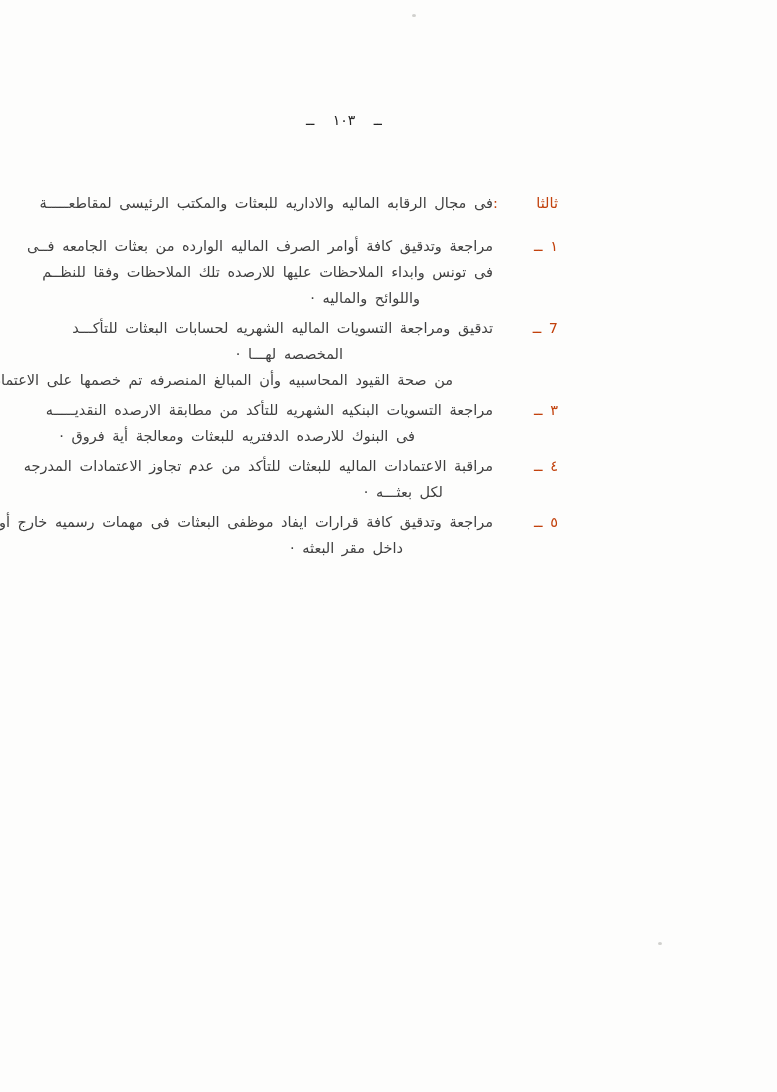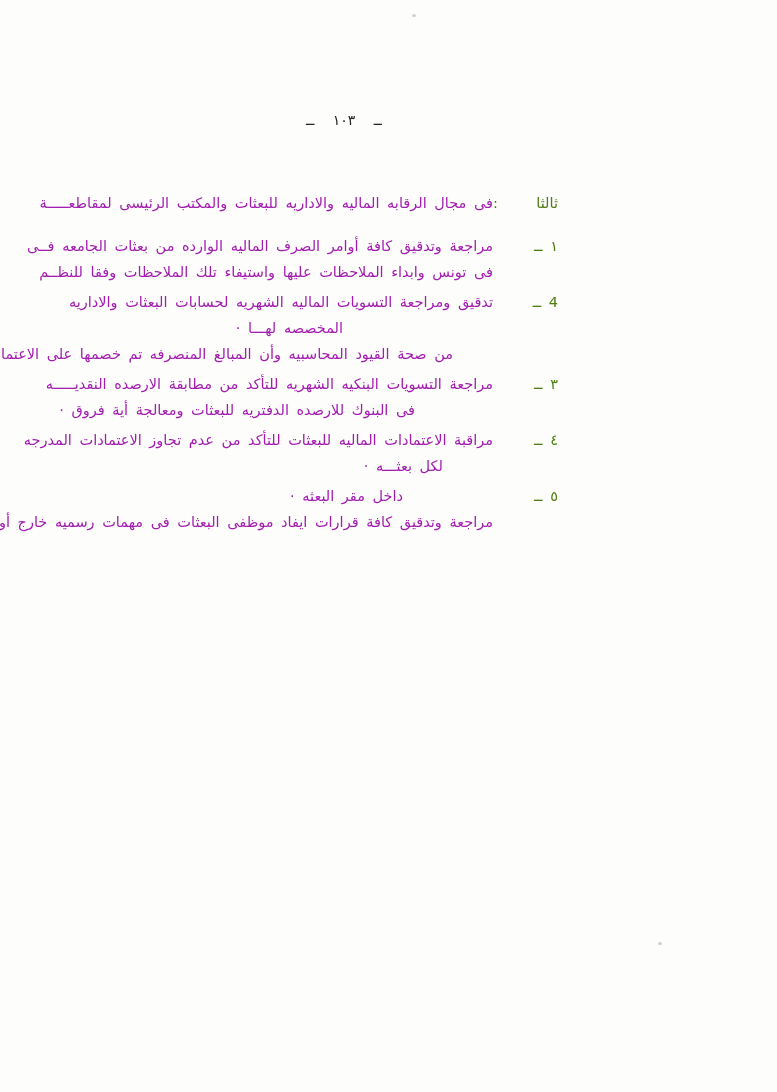--- a/index.html
+++ b/index.html
@@ -34,32 +34,32 @@
     word-spacing: 3px;
   }
   .row { display: flex; align-items: flex-start; }
   .row.heading { margin-bottom: 16px; }
   .row.item { margin-bottom: 4px; }
   .marker {
     width: 65px; flex: 0 0 65px;
     line-height: 27px;
     white-space: nowrap;
     text-align: right;
-    color: #4d7c0f;
+    color: #c2410c;
   }
   .heading .marker {
     text-align: justify;
     text-align-last: justify;
   }
   .text { flex: 1 1 auto; min-width: 0; }
   .line {
     line-height: 26px;
     white-space: nowrap;
     text-align: right;
-    color: #a21caf;
+    color: #404040;
   }
   .heading .line { line-height: 27px; }
   .line.stretch {
     text-align: justify;
     text-align-last: justify;
   }
   .line.cont { text-align: right; }
   .ind-40  { padding-right: 40px; }
   .ind-50  { padding-right: 50px; }
   .ind-73  { padding-right: 73px; }
@@ -92,28 +92,29 @@
       <div class="marker">ثالثا :</div>
       <div class="text">
         <div class="line stretch">فى مجال الرقابه الماليه والاداريه للبعثات والمكتب الرئيسى لمقاطعـــــة</div>
       </div>
     </div>
 
     <div class="row item">
       <div class="marker">١ ــ</div>
       <div class="text">
         <div class="line stretch">مراجعة وتدقيق كافة أوامر الصرف الماليه الوارده من بعثات الجامعه فــى</div>
-        <div class="line stretch">فى تونس وابداء الملاحظات عليها واستيفاء تلك الملاحظات وفقا للنظــم</div>
+        <div class="line stretch">فى تونس وابداء الملاحظات عليها للارصده تلك الملاحظات وفقا للنظــم</div>
+        <div class="line cont ind-73">واللوائح والماليه ·</div>
       </div>
     </div>
 
     <div class="row item">
-      <div class="marker">4 ــ</div>
+      <div class="marker">7 ــ</div>
       <div class="text">
-        <div class="line stretch">تدقيق ومراجعة التسويات الماليه الشهريه لحسابات البعثات والاداريه</div>
+        <div class="line stretch">تدقيق ومراجعة التسويات الماليه الشهريه لحسابات البعثات للتأكـــد</div>
         <div class="line cont ind-150">المخصصه لهـــا ·</div>
         <div class="line cont ind-40">من صحة القيود المحاسبيه وأن المبالغ المنصرفه تم خصمها على الاعتمادات</div>
       </div>
     </div>
 
     <div class="row item">
       <div class="marker">٣ ــ</div>
       <div class="text">
         <div class="line stretch">مراجعة التسويات البنكيه الشهريه للتأكد من مطابقة الارصده النقديـــــه</div>
         <div class="line cont ind-78">فى البنوك للارصده الدفتريه للبعثات ومعالجة أية فروق ·</div>
@@ -124,22 +125,22 @@
       <div class="marker">٤ ــ</div>
       <div class="text">
         <div class="line stretch">مراقبة الاعتمادات الماليه للبعثات للتأكد من عدم تجاوز الاعتمادات المدرجه</div>
         <div class="line cont ind-50">لكل بعثـــه ·</div>
       </div>
     </div>
 
     <div class="row item">
       <div class="marker">٥ ــ</div>
       <div class="text">
+        <div class="line stretch">مراجعة وتدقيق كافة قرارات ايفاد موظفى البعثات فى مهمات رسميه خارج أو</div>
         <div class="line cont ind-90">داخل مقر البعثه ·</div>
-        <div class="line stretch">مراجعة وتدقيق كافة قرارات ايفاد موظفى البعثات فى مهمات رسميه خارج أو</div>
       </div>
     </div>
 
   </div>
 
   <div class="speck" style="top:14px; left:412px;"></div>
   <div class="speck" style="top:942px; left:658px;"></div>
 
 </div>
 

